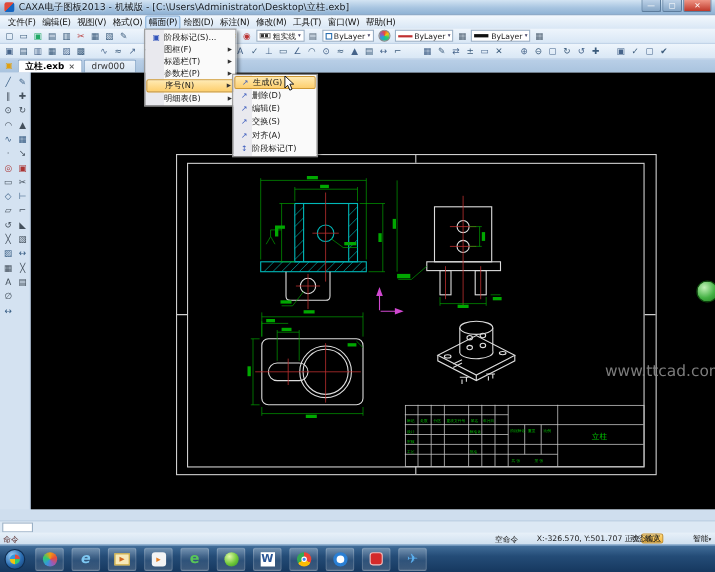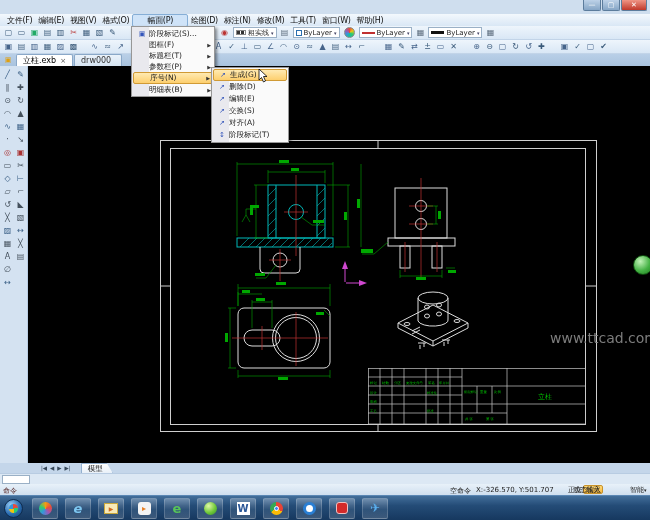--- a/index.html
+++ b/index.html
@@ -11,21 +11,21 @@
 .titlebar{position:absolute;left:0;top:0;width:650px;height:14px;background:linear-gradient(#d3e4f3,#a7c4e0 55%,#8fb2d4);border-bottom:1px solid #7d9cbc;display:flex;align-items:center;padding:0 4px}
 .app-ico{width:9px;height:9px;border-radius:2px;background:linear-gradient(135deg,#e04a3a 0 50%,#1565c0 50%);margin-right:4px;flex:none}
 .title{font-size:8.5px;color:#101820;text-shadow:0 0 2px #fff;white-space:nowrap}
 .winbtns{position:absolute;right:3px;top:0;display:flex}
 .winbtn{width:18px;height:11px;font-size:7px;line-height:10px;text-align:center;color:#fff;background:linear-gradient(#bdd2e8,#86a6c6);border:1px solid #5c7c9c;border-top:none;border-radius:0 0 2px 2px;margin-left:1px}
 .winbtn.close{background:linear-gradient(#ef9585,#c0392b);width:26px}
 
 
 .menubar{position:absolute;left:0;top:14px;width:650px;height:12px;background:linear-gradient(#f3f8fd,#d9e7f5);display:flex;align-items:center;padding-left:4px}
 .menu-item{font-size:8px;letter-spacing:-.3px;padding:1px 3px;white-space:nowrap}
-.menu-item.active{background:#cfe3f8;border:1px solid #86aed6;border-radius:2px;padding:0 14px}
+.menu-item.active{background:#cfe3f8;border:1px solid #86aed6;border-radius:2px;padding:0 2px}
 
 
 .toolbar1,.toolbar2{position:absolute;left:0;width:650px;height:14px;background:linear-gradient(#eef5fc,#d9e7f5);border-bottom:1px solid #c2d4e8;display:flex;align-items:center}
 .toolbar1{top:26px}.toolbar2{top:40px;display:block}
 .icogrp{display:inline-flex;align-items:center}
 .ico{display:inline-block;width:13px;height:12px;font-size:8px;line-height:12px;text-align:center;color:#3a5a7a}
 .toolbar1 .icogrp:first-of-type .ico:nth-child(3){color:#2a6}.toolbar1 .icogrp:first-of-type .ico:nth-child(6){color:#b44}
 .toolbar1 .pre .ico:nth-child(1){color:#e0a010}.toolbar1 .pre .ico:nth-child(2){color:#b33}
 .combo{height:11px;background:#fff;border:1px solid #9ab0c6;font-size:7px;display:inline-flex;align-items:center;padding:0 2px;margin:0 2px;color:#222;white-space:nowrap}
 .carr{font-size:5px;color:#446;margin-left:2px}
@@ -36,21 +36,21 @@
 .colorwheel{width:11px;height:11px;border-radius:50%;margin:0 2px;background:conic-gradient(#e74c3c,#f1c40f,#2ecc71,#1abc9c,#3498db,#9b59b6,#e74c3c);border:1px solid #888}
 .film{display:inline-block;width:12px;height:11px;font-size:8px;line-height:11px;text-align:center;color:#567}
 .toolbar2 .grp{position:absolute;top:1px;display:inline-flex}
 .g1{left:2px}.g2{left:88px}.g3{left:212px}.g4{left:382px}.g5{left:470px}.g6{left:558px}
 .toolbar2 .ico:nth-child(odd){color:#46648a}
 
 
 .tabbar{position:absolute;left:0;top:54px;width:650px;height:12px;background:linear-gradient(#b9cfe7,#a9c3de);display:flex;align-items:flex-end;padding-left:3px}
 .pin{width:10px;height:10px;font-size:7px;line-height:10px;text-align:center;color:#e0a010;margin:0 3px 1px 0}
 .tab{height:12px;display:inline-flex;align-items:center;padding:0 6px;font-size:8px;background:linear-gradient(#eaf2fa,#d6e4f2);border:1px solid #8aa8c8;border-bottom:none;border-radius:2px 2px 0 0;margin-right:1px;color:#333;white-space:nowrap}
-.tab.active{background:#fff;font-weight:normal;color:#000}
+.tab.active{background:#fff;font-weight:bold;color:#000}
 .tab .x{margin-left:4px;color:#555;font-size:7px}
 
 
 .leftrail{position:absolute;left:0;top:66px;width:28px;height:397px;background:#d4e2f1;border-right:1px solid #b9cde4}
 .railcol{position:absolute;top:2px;display:flex;flex-direction:column}
 .railcol.c1{left:1px}.railcol.c2{left:14px}
 .rico{width:13px;height:13px;font-size:8px;line-height:13px;text-align:center;color:#44505c}
 .railcol .rico:nth-child(4n+1){color:#3a5f85}.railcol .rico:nth-child(7){color:#a33}
 
 
@@ -74,21 +74,21 @@
 
 
 .modelstrip{position:absolute;left:0;top:463px;width:650px;height:10px;background:#c4d6ea;display:flex;align-items:flex-end}
 .mnav{margin-left:41px;display:flex;gap:3px;font-size:5.5px;color:#345;align-items:center;height:10px}
 .mtab{margin-left:10px;height:10px;line-height:10px;padding:0 9px 0 6px;background:linear-gradient(#ffffff,#e8f0f8);border:1px solid #93b0cf;border-bottom:none;font-size:7.5px;clip-path:polygon(0 0,calc(100% - 6px) 0,100% 100%,0 100%)}
 .cmdstrip{position:absolute;left:0;top:473px;width:650px;height:11px;background:#dce8f4;border-top:1px solid #b8cce2}
 .cmdbox{position:absolute;left:2px;top:1px;width:28px;height:9px;background:#fff;border:1px solid #9ab0c6}
 .statusbar{position:absolute;left:0;top:484px;width:650px;height:11px;background:linear-gradient(#e8f1f9,#cfdfef);font-size:7px;color:#222}
 .sprompt{position:absolute;left:3px;top:2px;color:#5a2d2d}
 .smode{position:absolute;left:450px;top:2px}
-.scoords{position:absolute;left:476px;top:2px}
+.scoords{position:absolute;left:488px;top:2px}
 .tgs .tg{position:absolute;top:2px;height:9px;line-height:8px;padding:0 2px;white-space:nowrap}
 .tgs .tg:nth-child(1){left:566px}
 .tgs .tg:nth-child(2){left:583px}
 .tgs .tg:nth-child(3){left:571px}
 .tgs .tg:nth-child(4){left:628px}
 .tgs .tg.active{background:linear-gradient(#ffd978,#f5b73c);border:1px solid #c8922b;border-radius:2px;top:1px}
 .tg .tga{font-size:5px}
 
 
 .taskbar{position:absolute;left:0;top:495px;width:650px;height:25px;background:linear-gradient(#426e9a,#244c77 40%,#16385f);border-top:1px solid #5a87b4;display:flex;align-items:center}
@@ -106,20 +106,24 @@
 .chrome-dot{width:5px;height:5px;border-radius:50%;background:#4285f4;border:1px solid #fff}
 .a-pps span{width:13px;height:13px;border-radius:50%;border:3px solid #2a7fd4;background:#fff}
 .a-red span{width:12px;height:12px;border-radius:3px;background:#d42a2a;border:1px solid #f0c0c0}
 .a-blue span{color:#5ab0f0;font-size:12px;line-height:13px}
 </style>
 </head>
 <body>
 
 <div class="screen">
 
+  <div class="titlebar">
+    <span class="app-ico"></span>
+    <span class="title">CAXA电子图板2013 - 机械版 - [C:\Users\Administrator\Desktop\立柱.exb]</span>
+  </div>
   <div class="winbtns">
     <span class="winbtn">—</span>
     <span class="winbtn">▢</span>
     <span class="winbtn close">✕</span>
   </div>
 
   <div class="menubar">
 
   <span class="menu-item">文件(F)</span>
       <span class="menu-item">编辑(E)</span>
@@ -477,30 +481,20 @@
       <span class="pm-label">阶段标记(T)</span>
     </div>
     </div>
 
   <div class="cursor">
     <svg width="10" height="14">
         <polygon points="1,0 1,11 3.5,8.5 5.5,13 7.5,12 5.5,7.5 9,7.5" fill="#fff" stroke="#000" stroke-width="0.8"></polygon>
       </svg>
   </div>
 
-  <div class="modelstrip">
-    <span class="mnav">
-
-    <span>|◀</span>
-        <span>◀</span>
-        <span>▶</span>
-        <span>▶|</span>
-      </span>
-    <span class="mtab">模型</span>
-  </div>
 
   <div class="cmdstrip">
     <span class="cmdbox"></span>
   </div>
 
   <div class="statusbar">
     <span class="sprompt">命令</span>
     <span class="smode">空命令</span>
     <span class="scoords">X:-326.570, Y:501.707</span>
     <span class="tgs">

